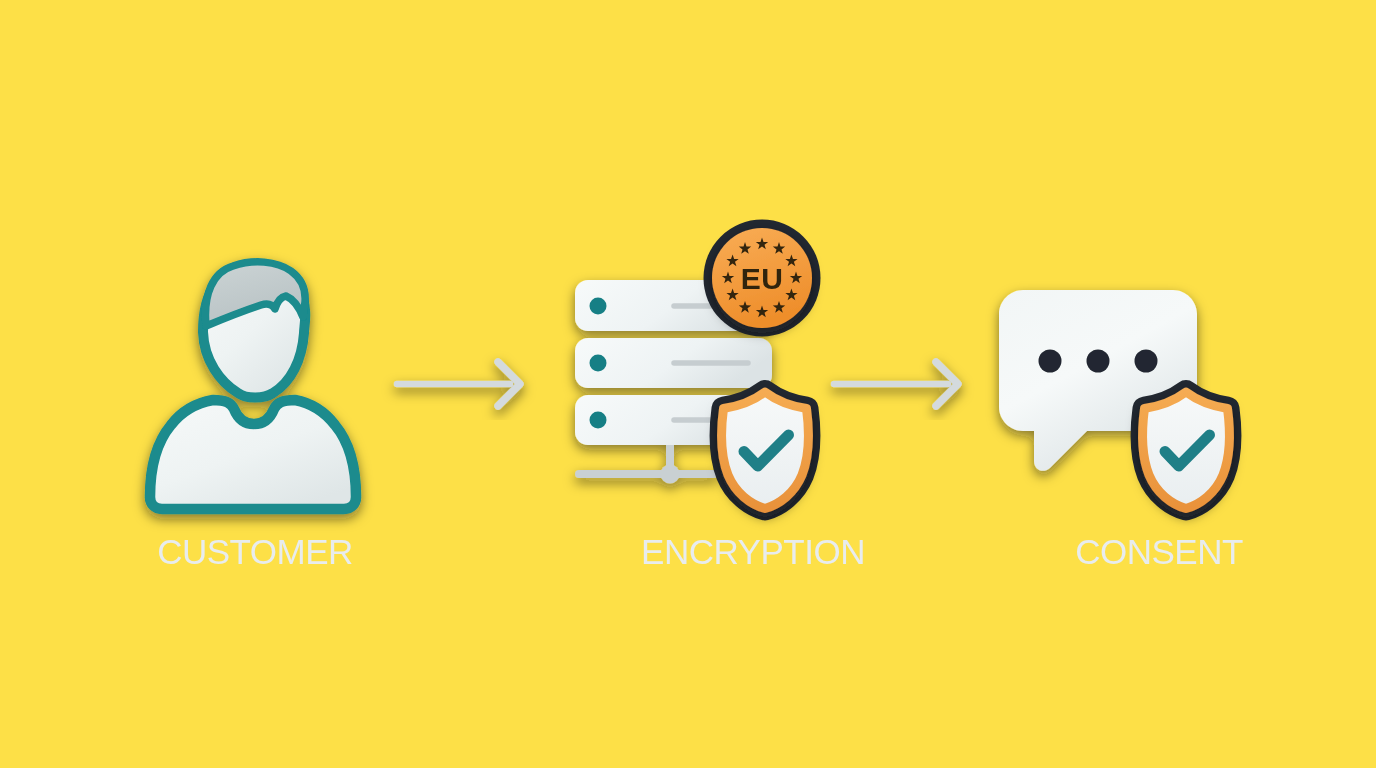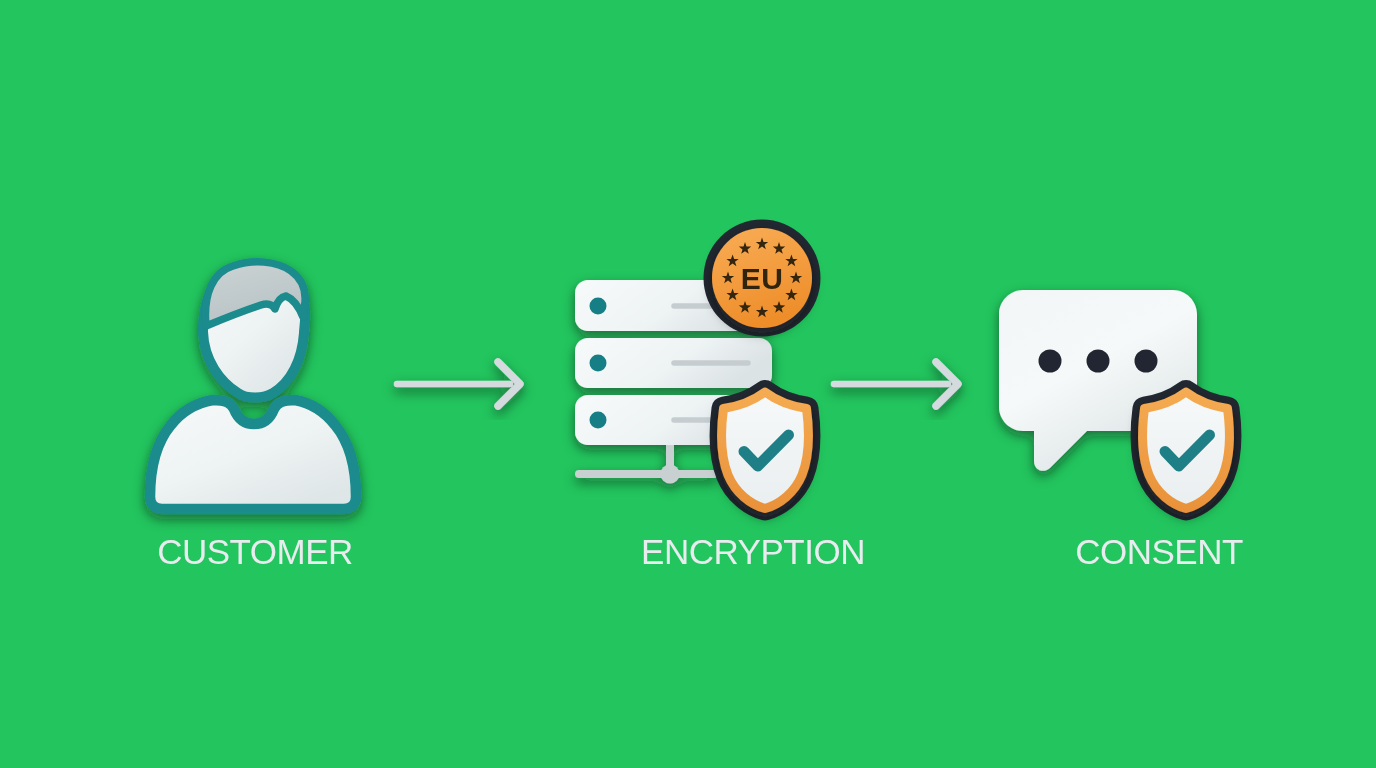--- a/index.html
+++ b/index.html
@@ -1,21 +1,21 @@
 <!DOCTYPE html>
 <html><head>
 <meta charset="utf-8">
 <style>
   html, body { margin: 0; padding: 0; background: #222831; -webkit-font-smoothing: antialiased; }
   text { -webkit-font-smoothing: antialiased; }
   .canvas {
     position: relative;
     width: 1376px;
     height: 768px;
-    background: #22c55e;
+    background: #fde047;
     overflow: hidden;
     font-family: "Liberation Sans", sans-serif;
   }
   svg { display: block; }
   .step-label {
     fill: #e8ecee;
     font-family: "Liberation Sans", sans-serif;
     font-size: 35px;
     letter-spacing: -0.5px;
     font-weight: 400;

